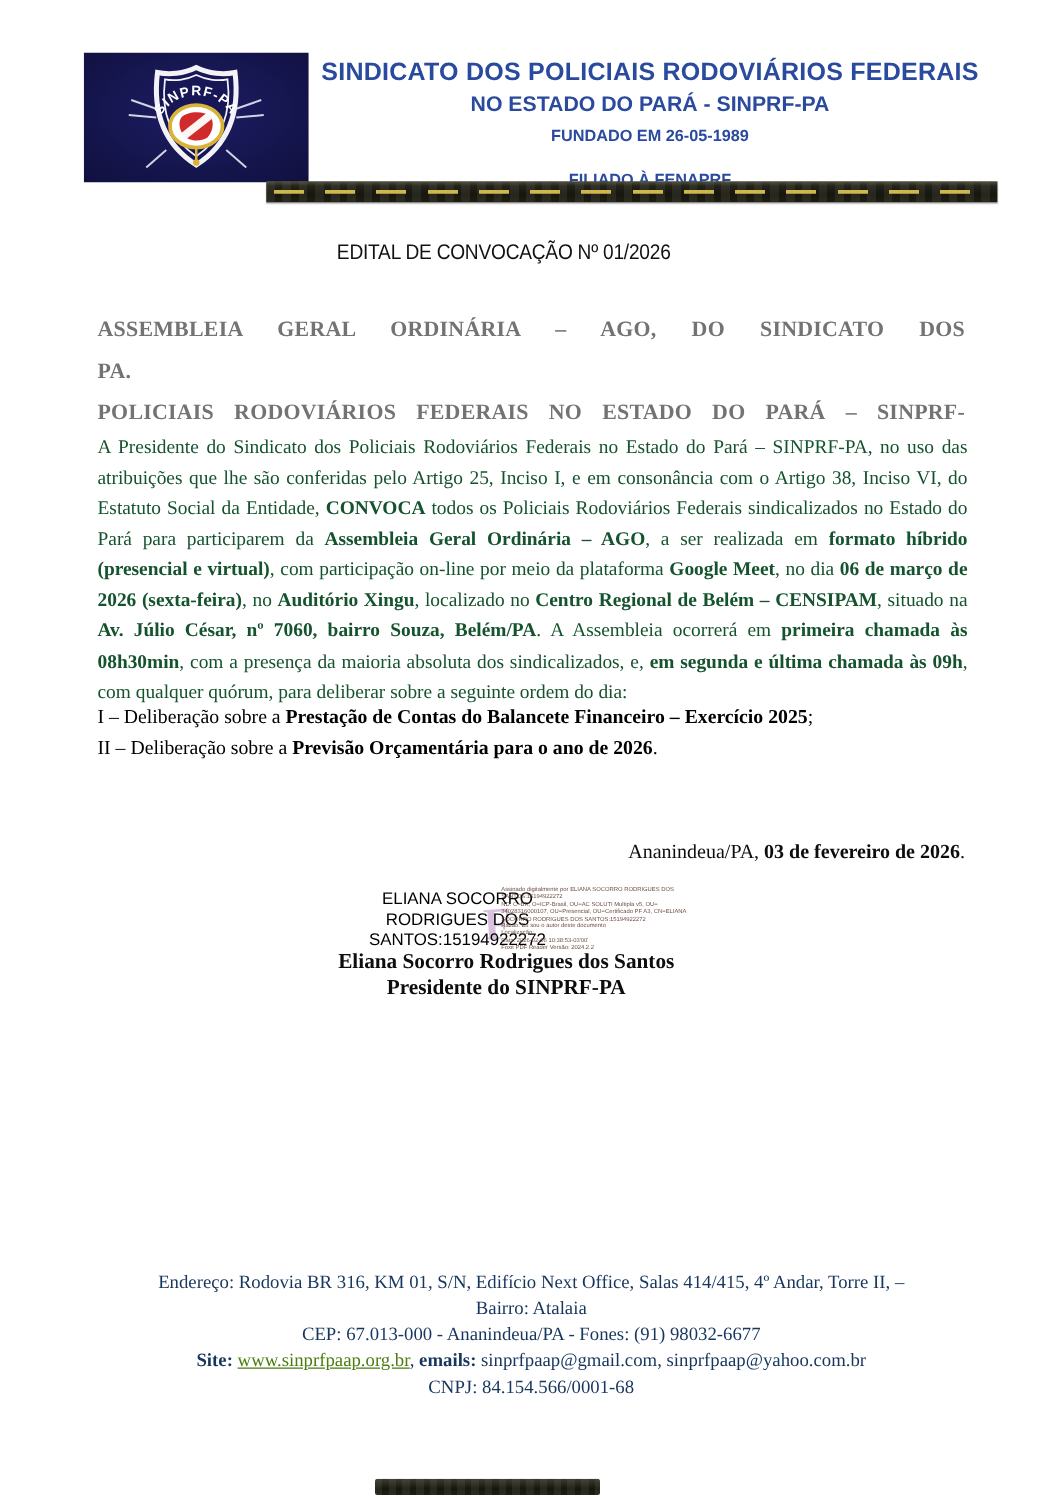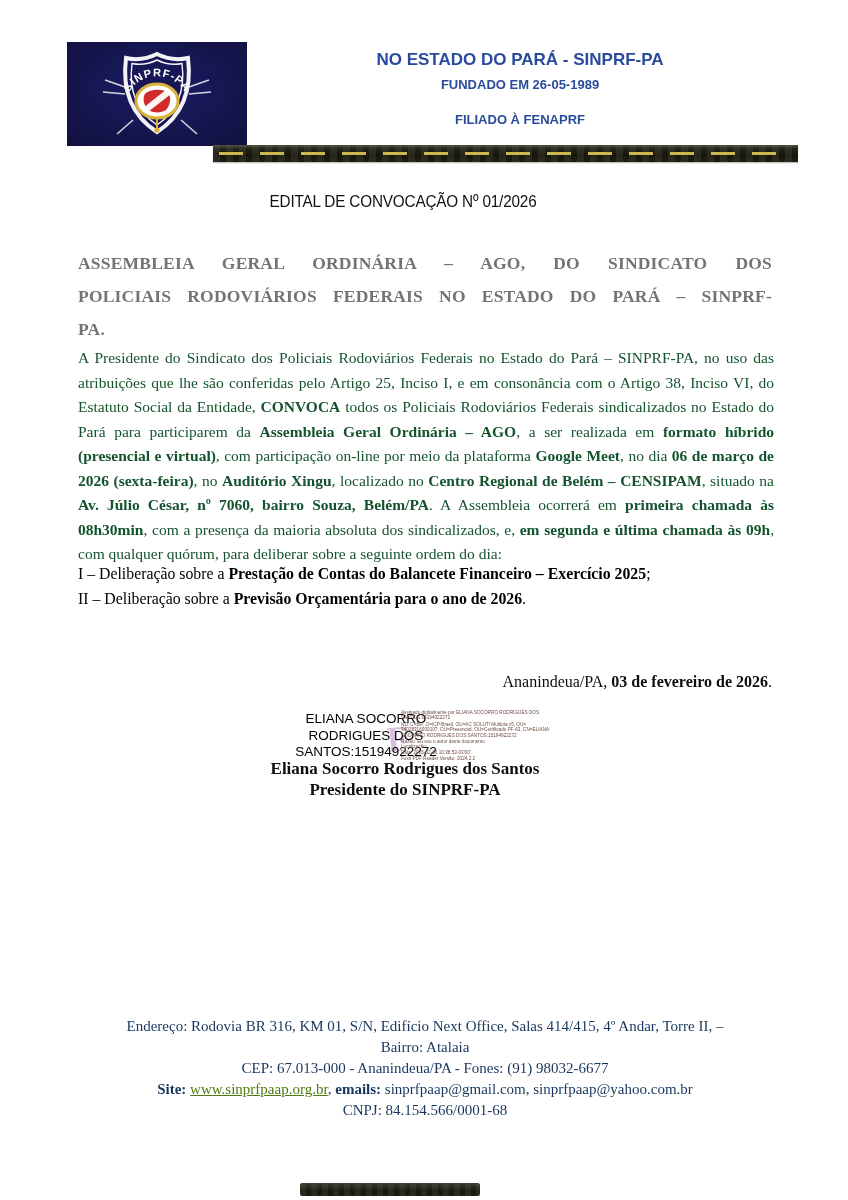--- a/index.html
+++ b/index.html
@@ -117,33 +117,34 @@
       <ellipse cx="90" cy="59" rx="21" ry="17" fill="#ffffff" stroke="#d9b23a" stroke-width="3"></ellipse>
       <path d="M78,52 C82,47 96,46 101,51 C105,55 103,64 99,68 C93,72 82,71 79,65 C76,60 76,55 78,52 Z" fill="#d12a2a"></path>
       <path d="M76,66 L100,47 L104,52 L81,70 Z" fill="#ffffff" opacity=".95"></path>
 
       <line x1="90" y1="76" x2="90" y2="86" stroke="#d9b23a" stroke-width="2"></line>
       <circle cx="90" cy="88" r="2.6" fill="#d9b23a"></circle>
     </svg>
   </div>
 
   <div class="head-text">
+    <div class="org1">SINDICATO DOS POLICIAIS RODOVIÁRIOS FEDERAIS</div>
     <div class="org2">NO ESTADO DO PARÁ - SINPRF-PA</div>
     <div class="org3">FUNDADO EM 26-05-1989</div>
     <div class="org4">FILIADO À FENAPRF</div>
   </div>
 
   <div class="road"></div>
 
   <div class="doc-title">EDITAL DE CONVOCAÇÃO Nº 01/2026</div>
 
   <div class="heading">
     <div class="hl">ASSEMBLEIA GERAL ORDINÁRIA – AGO, DO SINDICATO DOS</div>
+    <div class="hl last">PA.</div>
     <div class="hl">POLICIAIS RODOVIÁRIOS FEDERAIS NO ESTADO DO PARÁ – SINPRF-</div>
-    <div class="hl last">PA.</div>
   </div>
 
   <p class="body-par"><span>A Presidente do Sindicato dos Policiais Rodoviários Federais no Estado do Pará – SINPRF-PA, no uso das atribuições que lhe são conferidas pelo Artigo 25, Inciso I, e em consonância com o Artigo 38, Inciso VI, do Estatuto Social da Entidade, </span><b>CONVOCA</b><span> todos os Policiais Rodoviários Federais sindicalizados no Estado do Pará para participarem da </span><b>Assembleia Geral Ordinária – AGO</b><span>, a ser realizada em </span><b>formato híbrido (presencial e virtual)</b><span>, com participação on-line por meio da plataforma </span><b>Google Meet</b><span>, no dia </span><b>06 de março de 2026 (sexta-feira)</b><span>, no </span><b>Auditório Xingu</b><span>, localizado no </span><b>Centro Regional de Belém – CENSIPAM</b><span>, situado na </span><b>Av. Júlio César, nº 7060, bairro Souza, Belém/PA</b><span>. A Assembleia ocorrerá em </span><b>primeira chamada às 08h30min</b><span>, com a presença da maioria absoluta dos sindicalizados, e, </span><b>em segunda e última chamada às 09h</b><span>, com qualquer quórum, para deliberar sobre a seguinte ordem do dia:</span></p>
 
   <div class="agenda">
     <div><span>I – Deliberação sobre a </span><b>Prestação de Contas do Balancete Financeiro – Exercício 2025</b><span>;</span></div>
     <div><span>II – Deliberação sobre a </span><b>Previsão Orçamentária para o ano de 2026</b><span>.</span></div>
   </div>
 
   <div class="dateline"><span>Ananindeua/PA, </span><b>03 de fevereiro de 2026</b><span>.</span></div>

